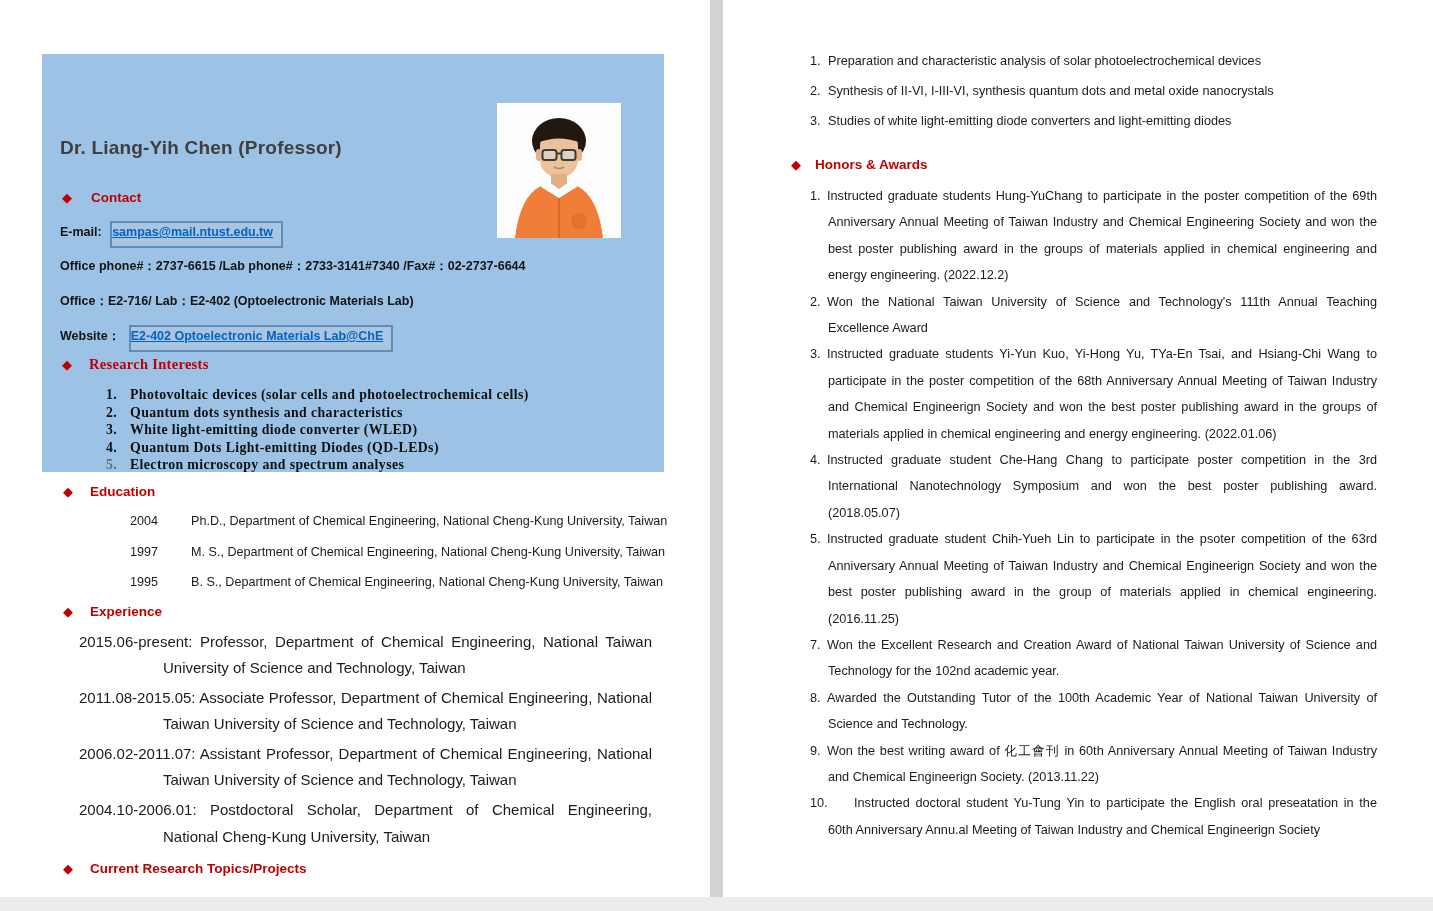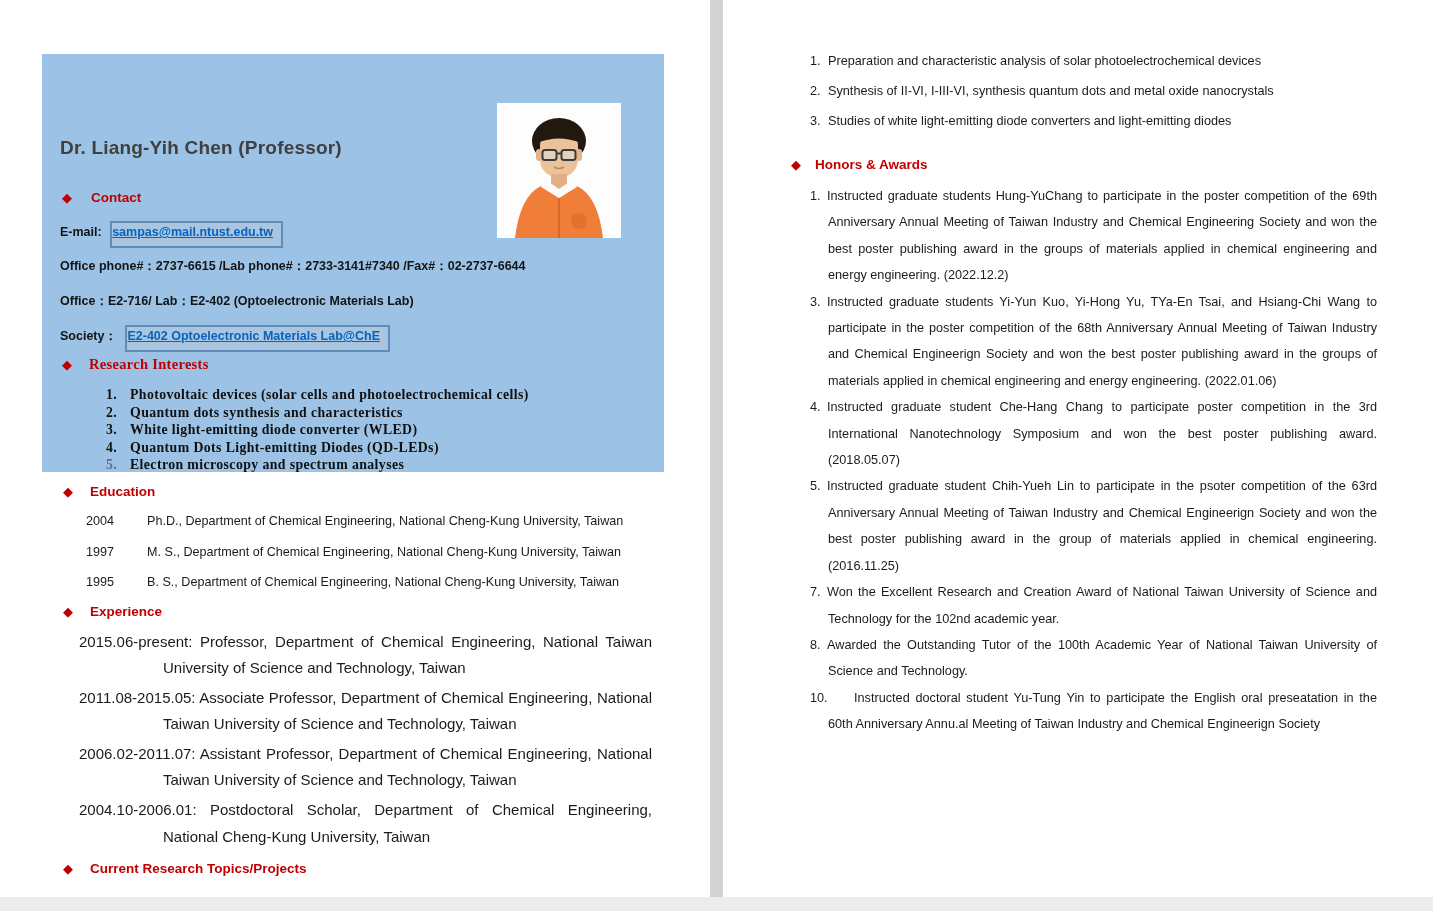--- a/index.html
+++ b/index.html
@@ -35,21 +35,21 @@
   .link-box{display:inline-block;background:var(--linkbox_blue,#aac5e0);border:2px solid #5f8cb8;padding:2px 8px 7px 0;margin-left:5px;}
   .link{color:var(--link_blue,#0563c1);text-decoration:underline;font-weight:bold;font-size:12.5px;cursor:pointer;}
 
   .ri-list{position:absolute;left:41px;top:332px;font-family:"Liberation Serif",serif;font-weight:bold;font-size:13.8px;color:#101010;}
   .ri-item{line-height:17.6px;letter-spacing:.4px;white-space:nowrap;margin-left:23px;}
   .ri-num{display:inline-block;width:24px;text-indent:0;}
   .ri-num.dim{color:#5d6f80;}
 
   .edu-head{left:63px;top:484px;gap:17px;}
   .edu-rows{position:absolute;left:86px;top:506px;font-size:12.6px;}
-  .edu-row{line-height:30.5px;white-space:nowrap;}
+  .edu-row{line-height:30.5px;white-space:nowrap;margin-left:44px;}
   .edu-year{display:inline-block;width:61px;text-indent:0;}
 
   .exp-head{left:63px;top:604px;gap:17px;}
   .exp-list{position:absolute;left:79px;top:629px;width:573px;font-size:15px;}
   .exp-entry{margin:0 0 3.5px 0;padding-left:84px;text-indent:-84px;text-align:justify;line-height:26.3px;}
 
   .cur-head{left:63px;top:861px;gap:17px;}
 
   
   .topic-list{position:absolute;left:87px;top:46px;font-size:12.7px;}
@@ -98,21 +98,21 @@
     <div class="c-line email-line">
       <span>E-mail:</span>
       <span class="link-box"><a class="link">sampas@mail.ntust.edu.tw</a></span>
     </div>
 
     <div class="c-line phone-line">Office phone#：2737-6615 /Lab phone#：2733-3141#7340 /Fax#：02-2737-6644</div>
 
     <div class="c-line office-line">Office：E2-716/ Lab：E2-402 (Optoelectronic Materials Lab)</div>
 
     <div class="c-line website-line">
-      <span>Society：</span>
+      <span>Website：</span>
       <span class="link-box"><a class="link">E2-402 Optoelectronic Materials Lab@ChE</a></span>
     </div>
 
     <div class="sec-head ri-head">
       <span class="diamond">◆</span>
       <span class="sec-label">Research Interests</span>
     </div>
 
     <div class="ri-list">
       <div class="ri-item"><span class="ri-num">1.</span><span>Photovoltaic devices (solar cells and photoelectrochemical cells)</span></div>
@@ -162,22 +162,24 @@
     <div class="topic-item"><span class="topic-num">3.</span><span>Studies of white light-emitting diode converters and light-emitting diodes</span></div>
   </div>
 
   <div class="sec-head honors-head">
     <span class="diamond">◆</span>
     <span class="sec-label">Honors &amp; Awards</span>
   </div>
 
   <div class="honors-list">
     <div class="honors-item"><span class="h-num">1.</span><span>Instructed graduate students Hung-YuChang to participate in the poster competition of the 69th Anniversary Annual Meeting of Taiwan Industry and Chemical Engineering Society and won the best poster publishing award in the groups of materials applied in chemical engineering and energy engineering. (2022.12.2)</span></div>
+    <div class="honors-item"><span class="h-num">2.</span><span>Won the National Taiwan University of Science and Technology's 111th Annual Teaching Excellence Award</span></div>
     <div class="honors-item"><span class="h-num">3.</span><span>Instructed graduate students Yi-Yun Kuo, Yi-Hong Yu, TYa-En Tsai, and Hsiang-Chi Wang to participate in the poster competition of the 68th Anniversary Annual Meeting of Taiwan Industry and Chemical Engineerign Society and won the best poster publishing award in the groups of materials applied in chemical engineering and energy engineering. (2022.01.06)</span></div>
     <div class="honors-item"><span class="h-num">4.</span><span>Instructed graduate student Che-Hang Chang to participate poster competition in the 3rd International Nanotechnology Symposium and won the best poster publishing award. (2018.05.07)</span></div>
     <div class="honors-item"><span class="h-num">5.</span><span>Instructed graduate student Chih-Yueh Lin to participate in the psoter competition of the 63rd Anniversary Annual Meeting of Taiwan Industry and Chemical Engineerign Society and won the best poster publishing award in the group of materials applied in chemical engineering. (2016.11.25)</span></div>
     <div class="honors-item"><span class="h-num">7.</span><span>Won the Excellent Research and Creation Award of National Taiwan University of Science and Technology for the 102nd academic year.</span></div>
     <div class="honors-item"><span class="h-num">8.</span><span>Awarded the Outstanding Tutor of the 100th Academic Year of National Taiwan University of Science and Technology.</span></div>
+    <div class="honors-item"><span class="h-num">9.</span><span>Won the best writing award of 化工會刊 in 60th Anniversary Annual Meeting of Taiwan Industry and Chemical Engineerign Society. (2013.11.22)</span></div>
     <div class="honors-item"><span class="h-num wide">10.</span><span>Instructed doctoral student Yu-Tung Yin to participate the English oral preseatation in the 60th Anniversary Annu.al Meeting of Taiwan Industry and Chemical Engineerign Society</span></div>
   </div>
 </div>
 
 <div class="bottom-strip"></div>
 
 </body></html>

